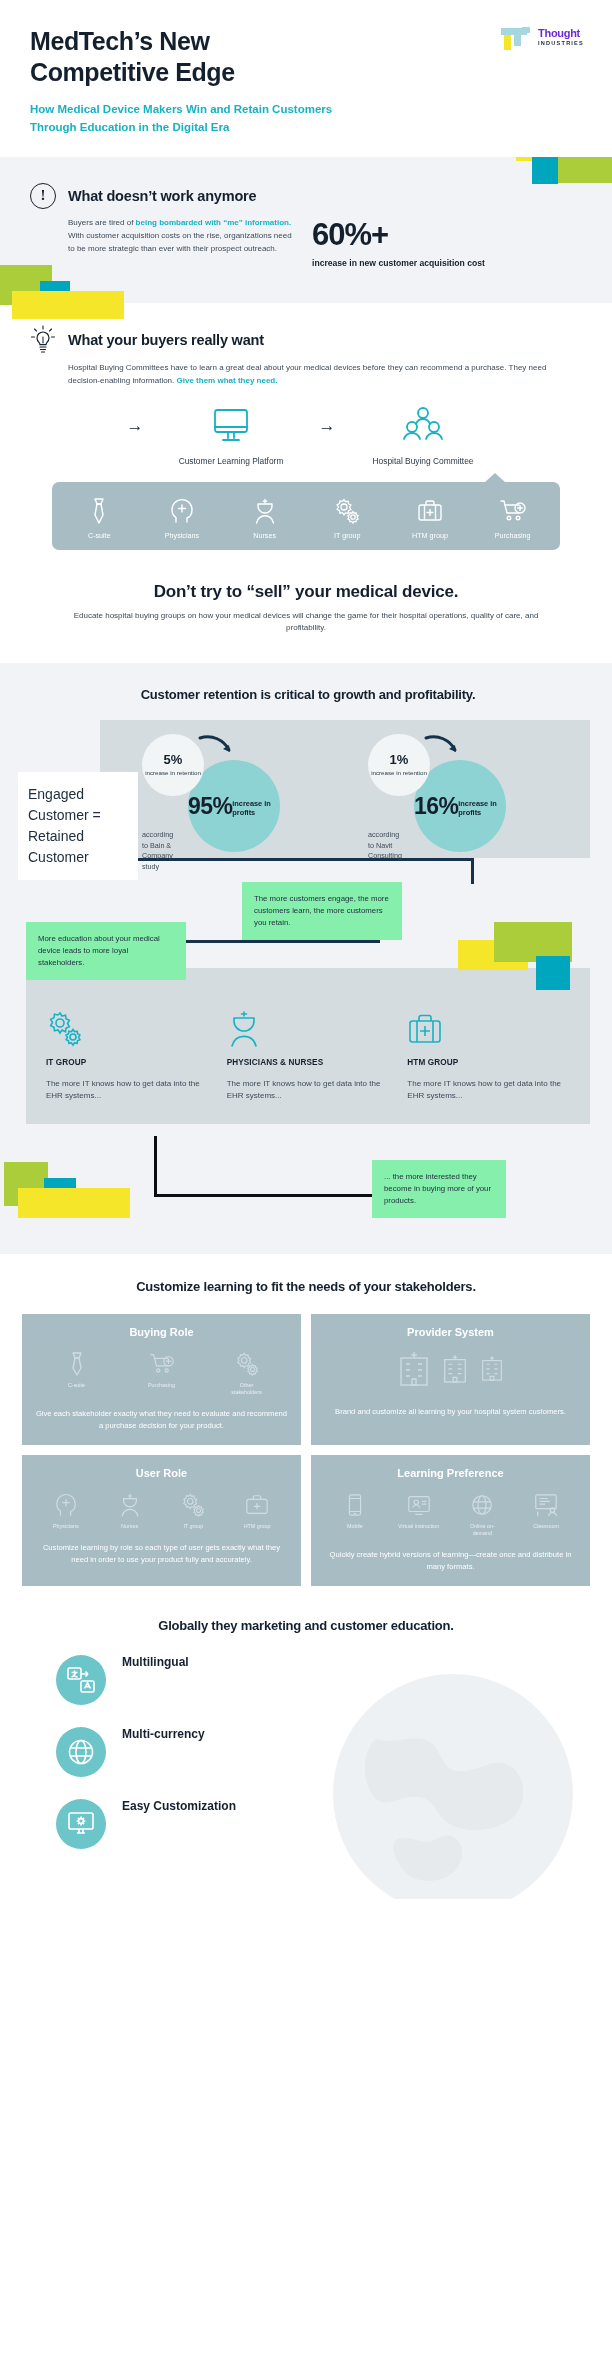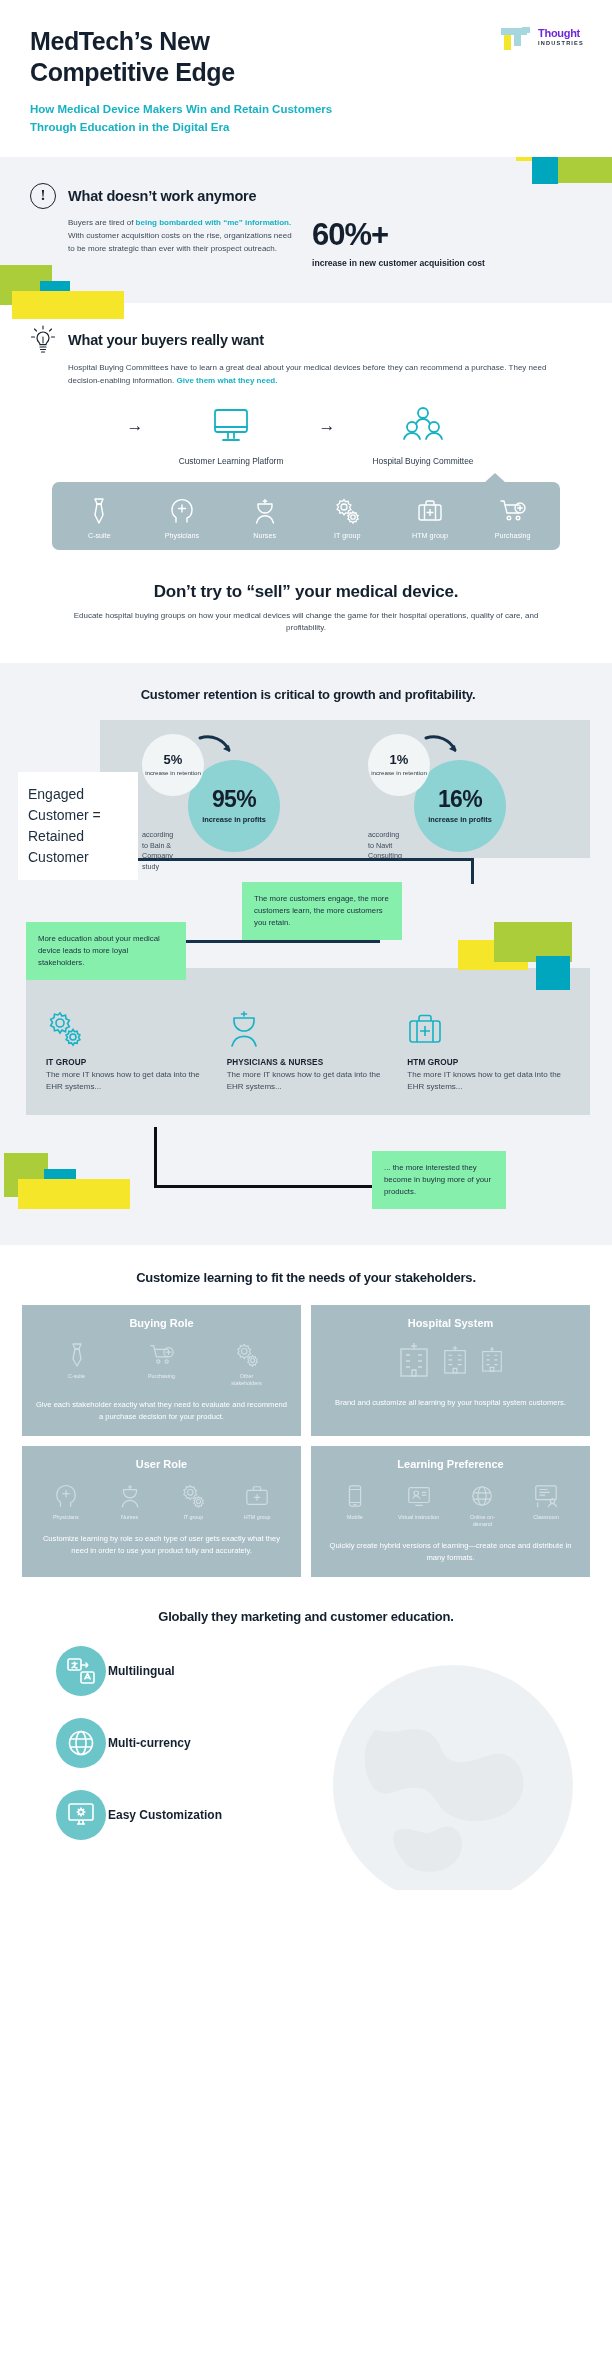--- a/index.html
+++ b/index.html
@@ -98,21 +98,21 @@
   .sg1 { left: 42px; }
   .sg2 { left: 268px; }
   .small-circle {
     position:absolute; left:0; top:0; width:62px; height:62px; border-radius:50%;
     background:#f2f5f6; display:flex; flex-direction:column; align-items:center; justify-content:center; z-index:3;
   }
   .small-circle .pct { font-size:13px; font-weight:bold; color:#14202e; line-height:1; }
   .small-circle .cap { font-size:6.2px; color:#2b3a48; line-height:1.35; margin-top:3px; text-align:center; }
   .big-circle {
     position:absolute; left:46px; top:26px; width:92px; height:92px; border-radius:50%;
-    background:#8ed3d3; display:flex; flex-direction:column; align-items:center; justify-content:center; z-index:2;
+    background:#8ed3d3; display:flex; flex-direction:row; align-items:center; justify-content:center; z-index:2;
   }
   .big-circle .pct { font-size:23px; font-weight:bold; color:#14202e; line-height:1; letter-spacing:-0.6px; }
   .big-circle .cap { font-size:7.4px; font-weight:bold; color:#14202e; margin-top:4px; }
   .curve-arrow { position:absolute; left:54px; top:-2px; z-index:4; }
   .source { position:absolute; top:96px; left:0; font-size:7.2px; color:#3d4b59; line-height:1.45; z-index:5; }
 
   .engaged-box {
     position:absolute; left:14px; top:96px; width:120px; background:#fff;
     padding:12px 10px; font-size:14px; line-height:1.5; color:#1d2d3e; z-index:6;
   }
@@ -124,41 +124,41 @@
     position:absolute; background:#86efac; padding:11px 12px;
     font-size:7.8px; line-height:1.55; color:#1d2d3e; z-index:6;
   }
 
   
   .group-panel { position:relative; margin: 0 22px; background:#d5dce0; padding: 40px 20px 22px 20px; }
   .groups { display:flex; gap:18px; }
   .group { flex:1; }
   .group-ico { height:40px; display:flex; align-items:flex-end; }
   .group-name { font-size:8.2px; font-weight:bold; color:#14202e; margin-top:10px; letter-spacing:0.1px; }
-  .group-desc { font-size:8px; color:#3d4b59; line-height:1.5; margin-top:2px; }
+  .group-desc { font-size:8px; color:#3d4b59; line-height:1.5; margin-top:11px; }
 
   
   .sec4 { background:#fff; padding: 24px 22px 18px 22px; }
   .sec4 h3 { text-align:center; font-size:13px; font-weight:bold; color:#14202e; line-height:1.4; letter-spacing:-0.2px; }
   .cards { display:grid; grid-template-columns: 1fr 1fr; gap:10px; margin-top:18px; }
   .card { background:#a8bcc4; padding: 12px 12px 14px 12px; }
   .card h4 { text-align:center; font-size:11px; font-weight:bold; color:#ffffff; }
   .card-icons { display:flex; justify-content:space-around; margin-top:12px; }
   .card-ico { width:44px; text-align:center; }
   .card-ico .ci-glyph { height:28px; display:flex; align-items:center; justify-content:center; }
   .card-ico .ci-lbl { font-size:5.4px; color:#e8eef0; margin-top:4px; line-height:1.3; }
   .card p { font-size:7.6px; color:#ffffff; line-height:1.5; text-align:center; margin-top:12px; }
   .card-hero { height:48px; display:flex; align-items:center; justify-content:center; gap:10px; margin-top:8px; }
 
   
   .sec5 { background:#fff; padding: 14px 22px 28px 22px; position:relative; overflow:hidden; }
   .sec5 h3 { text-align:center; font-size:13px; font-weight:bold; color:#14202e; letter-spacing:-0.2px; }
   .globe { position:absolute; right:34px; bottom:-20px; opacity:0.5; }
   .glist { position:relative; margin-top:22px; padding-left:34px; z-index:2; }
-  .gitem { display:flex; align-items:center; gap:2px; margin-bottom:22px; }
+  .gitem { display:flex; align-items:flex-start; gap:16px; margin-bottom:22px; }
   .gcircle {
     width:50px; height:50px; border-radius:50%; background:#6bc5c9;
     display:flex; align-items:center; justify-content:center; flex:0 0 auto;
   }
   .glabel { font-size:12px; font-weight:bold; color:#14202e; }
 </style>
 </head>
 <body>
 
 <div class="page">
@@ -492,21 +492,21 @@
                   </g>
                 </svg>
             </div>
             <div class="ci-lbl">Other stakeholders</div>
           </div>
         </div>
         <p>Give each stakeholder exactly what they need to evaluate and recommend a purchase decision for your product.</p>
       </div>
 
       <div class="card">
-        <h4>Hospital System</h4>
+        <h4>Provider System</h4>
         <div class="card-hero">
           <span>
             <svg width="34" height="40" viewBox="0 0 34 40">
                 <g fill="none" stroke="#cfdde1" stroke-width="1.3">
                   <rect x="4" y="10" width="26" height="27"></rect>
                   <path d="M17 4v6M14.2 7h5.6"></path>
                   <path d="M9 16h4M9 22h4M9 28h4M21 16h4M21 22h4M21 28h4M15 31h4v6h-4z"></path>
                 </g>
               </svg>
           </span>

